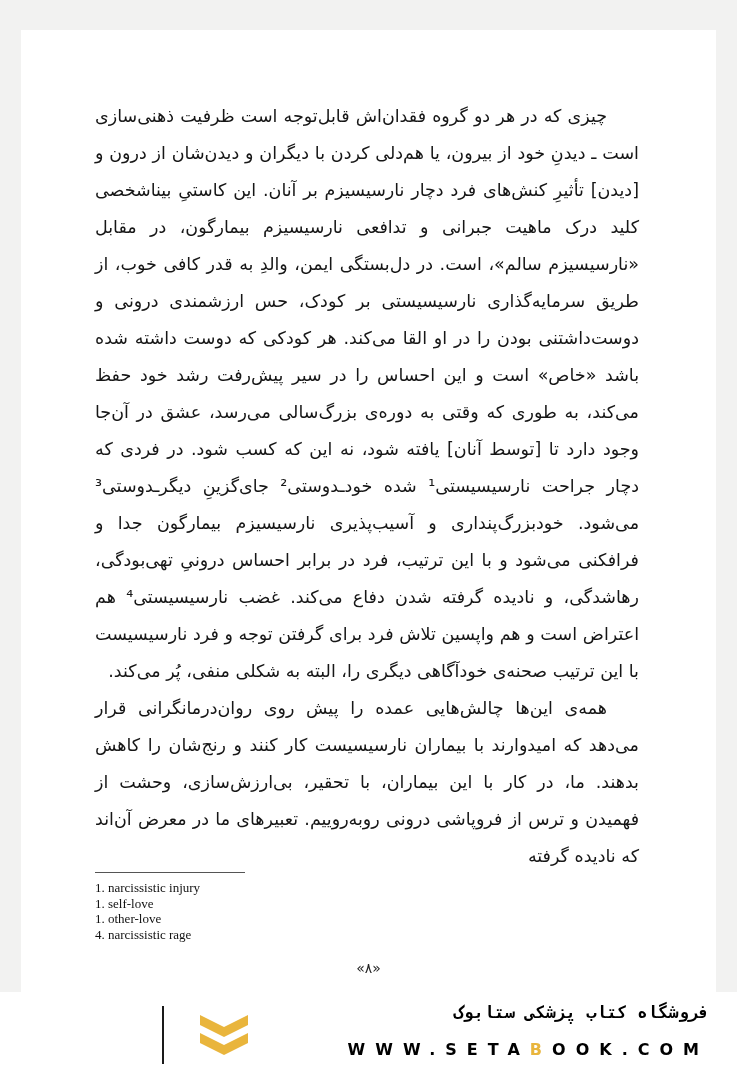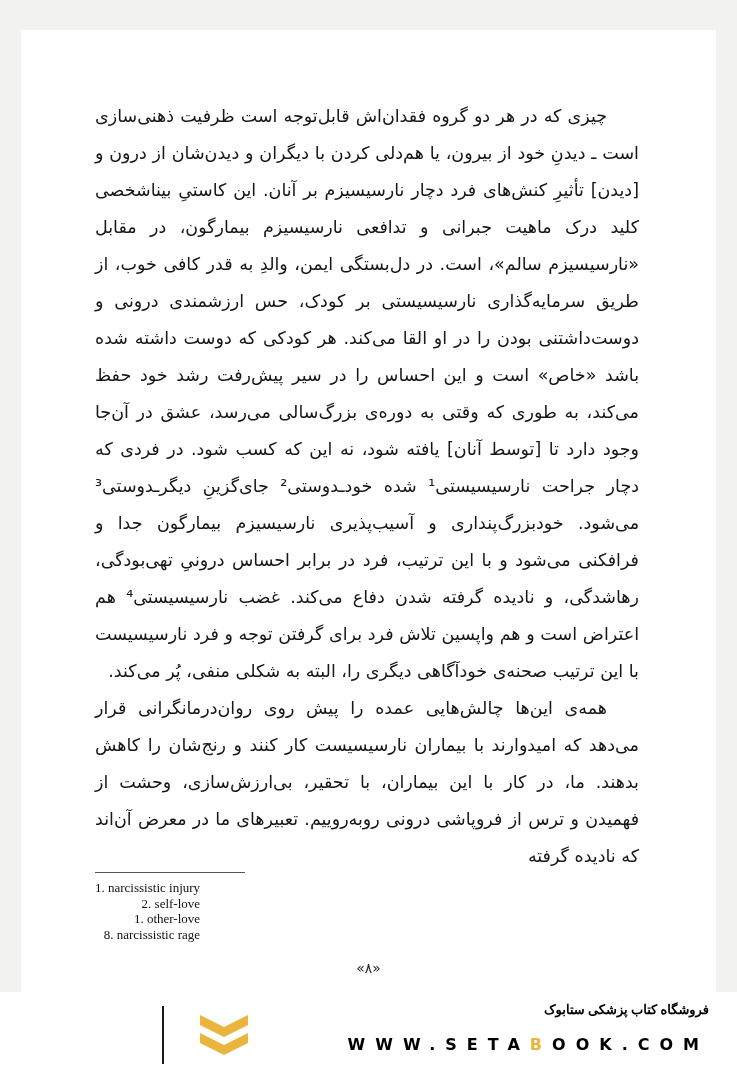--- a/index.html
+++ b/index.html
@@ -47,21 +47,21 @@
     top: 842px;
     width: 150px;
     height: 1px;
     background: #555;
   }
   .footnotes {
     position: absolute;
     left: 74px;
     top: 850px;
     direction: ltr;
-    text-align: right;
+    text-align: left;
     font-family: "Liberation Serif", serif;
     font-size: 13px;
     line-height: 15.5px;
     color: #111;
   }
   .page-number {
     position: absolute;
     left: 0;
     right: 0;
     top: 930px;
@@ -107,24 +107,24 @@
     top: 17px;
   }
   .right-block {
     position: absolute;
     right: 28px;
     top: 10px;
     text-align: right;
   }
   .store-name {
     direction: rtl;
-    font-size: 13px;
+    font-size: 17px;
     font-weight: bold;
     color: #000;
-    font-family: Liberation Serif, serif;
+    font-family: Liberation Mono, monospace;
   }
   .website {
     direction: ltr;
     font-size: 16px;
     font-weight: bold;
     letter-spacing: 10px;
     margin-top: 17px;
     color: #000;
     white-space: nowrap;
     font-family: "DejaVu Sans", sans-serif;
@@ -140,23 +140,23 @@
 
     <div class="body-text">
       <p>چیزی که در هر دو گروه فقدان‌اش قابل‌توجه است ظرفیت ذهنی‌سازی است ـ دیدنِ خود از بیرون، یا هم‌دلی کردن با دیگران و دیدن‌شان از درون و [دیدن] تأثیرِ کنش‌های فرد دچار نارسیسیزم بر آنان. این کاستیِ بیناشخصی کلید درک ماهیت جبرانی و تدافعی نارسیسیزم بیمارگون، در مقابل «نارسیسیزم سالم»، است. در دل‌بستگی ایمن، والدِ به قدر کافی خوب، از طریق سرمایه‌گذاری نارسیسیستی بر کودک، حس ارزشمندی درونی و دوست‌داشتنی بودن را در او القا می‌کند. هر کودکی که دوست داشته شده باشد «خاص» است و این احساس را در سیر پیش‌رفت رشد خود حفظ می‌کند، به طوری که وقتی به دوره‌ی بزرگ‌سالی می‌رسد، عشق در آن‌جا وجود دارد تا [توسط آنان] یافته شود، نه این که کسب شود. در فردی که دچار جراحت نارسیسیستی¹ شده خودـدوستی² جای‌گزینِ دیگرـدوستی³ می‌شود. خودبزرگ‌پنداری و آسیب‌پذیری نارسیسیزم بیمارگون جدا و فرافکنی می‌شود و با این ترتیب، فرد در برابر احساس درونیِ تهی‌بودگی، رهاشدگی، و نادیده گرفته شدن دفاع می‌کند. غضب نارسیسیستی⁴ هم اعتراض است و هم واپسین تلاش فرد برای گرفتن توجه و فرد نارسیسیست با این ترتیب صحنه‌ی خودآگاهی دیگری را، البته به شکلی منفی، پُر می‌کند.</p>
       <p>همه‌ی این‌ها چالش‌هایی عمده را پیش روی روان‌درمانگرانی قرار می‌دهد که امیدوارند با بیماران نارسیسیست کار کنند و رنج‌شان را کاهش بدهند. ما، در کار با این بیماران، با تحقیر، بی‌ارزش‌سازی، وحشت از فهمیدن و ترس از فروپاشی درونی روبه‌روییم. تعبیرهای ما در معرض آن‌اند که نادیده گرفته</p>
     </div>
 
     <div class="footnote-sep"></div>
 
     <div class="footnotes">
       <div>1. narcissistic injury</div>
-      <div>2. self-love</div>
+      <div>1. self-love</div>
       <div>1. other-love</div>
-      <div>8. narcissistic rage</div>
+      <div>4. narcissistic rage</div>
     </div>
 
     <div class="page-number">«۸»</div>
   </div>
 
   <div class="footer">
 
 
     <div class="footer-divider"></div>
 

